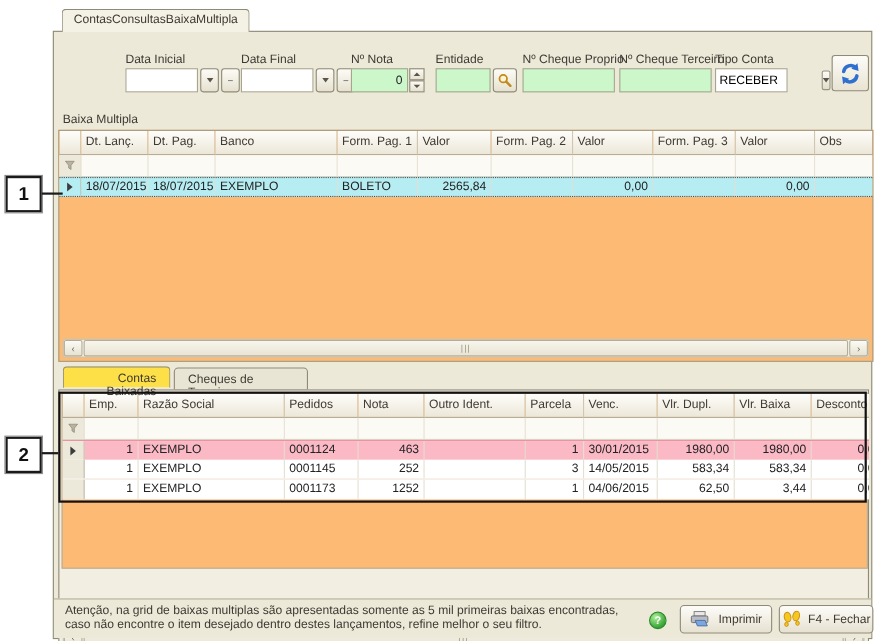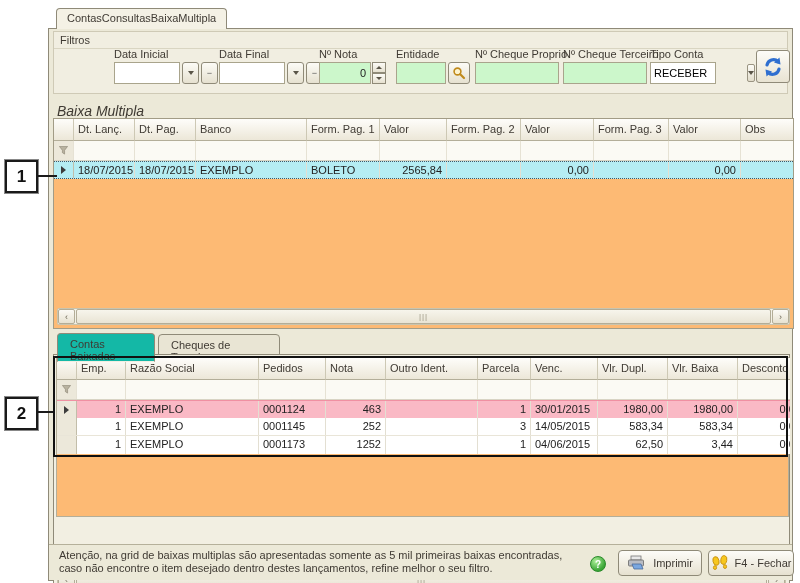--- a/index.html
+++ b/index.html
@@ -14,21 +14,21 @@
 
   
   #win { position:absolute; left:48px; top:8px; width:745px; height:573px; }
   .win-tab { position:absolute; left:8px; top:0; height:21px; padding:3px 10px 0 10px; background:#f4f1e5;
     border:1px solid #8f8a78; border-bottom:none; border-radius:4px 4px 0 0; font-size:11px; color:#3f3a33; z-index:5; }
   #win-body { position:absolute; left:0; top:20px; right:0; bottom:0; background:#ece9d8; border:1px solid #8f8a78; }
 
   
   .groupbox { position:absolute; border:1px solid #cfcab6; background:#f1eee1; }
   .group-label { height:17px; padding:2px 0 0 6px; font-size:11px; color:#3f3a33; border-bottom:1px solid #d9d5c2; }
-  .plain-label { position:absolute; font-size:14px; color:#3f3a33;font-style:italic; }
+  .plain-label { position:absolute; font-size:11px; color:#3f3a33; }
 
   
   .field-label { position:absolute; font-size:11px; color:#3f3a33; white-space:nowrap; }
   .inputrow { position:absolute; display:flex; height:22px; }
   .textbox { height:22px; background:#fff; border:1px solid #a9a48c; font-size:11px; padding:3px 4px; color:#222; }
   .textbox.green { background:#ccf7cb; }
   .mini-btn { width:17px; height:22px; margin-left:2px; background:linear-gradient(#fcfbf6,#e6e1d0);
     border:1px solid #8f8a78; border-radius:3px; display:flex; align-items:center; justify-content:center; font-size:9px; color:#555; }
   .tri-down { width:0; height:0; border-left:3px solid transparent; border-right:3px solid transparent; border-top:4px solid #5a5548; }
   .tri-up-s { width:0; height:0; border-left:3px solid transparent; border-right:3px solid transparent; border-bottom:3px solid #5a5548; }
@@ -65,21 +65,21 @@
   .hscroll { position:absolute; height:17px; display:flex; background:#f3f1e7; border:1px solid #c9c4ae; border-radius:2px; }
   .sb-btn { width:17px; background:linear-gradient(#fbfaf5,#e7e2d1); border:1px solid #b3ad97; border-radius:2px;
     display:flex; align-items:center; justify-content:center; font-size:9px; color:#6b6554; }
   .sb-thumb { flex:1; margin:0 1px; background:linear-gradient(#f7f5ec,#e9e4d4); border:1px solid #b3ad97; border-radius:2px;
     display:flex; align-items:center; justify-content:center; }
   .sb-grip { font-size:8px; color:#9a9480; letter-spacing:1px; }
 
   
   .tab2 { position:absolute; height:21px; padding:4px 12px 0 12px; background:#e9e5d4; border:1px solid #8f8a78;
     border-radius:4px 4px 0 0; font-size:11px; color:#3f3a33; }
-  .tab2.active { background:#14b8a6; z-index:6; border-bottom:1px solid #f2efe2; height:29px; }
+  .tab2.active { background:#fde047; z-index:6; border-bottom:1px solid #f2efe2; height:20px;text-align:right; }
   .tabpanel { position:absolute; background:#f2efe2; border:1px solid #8f8a78; }
 
   
   #footer { position:absolute; left:0; right:0; bottom:0; height:36px; border-top:1px solid #b5b09a; background:#ece9d8; }
   .notice { position:absolute; left:10px; top:4px; font-size:11px; color:#3f3a33; line-height:13px; }
   .foot-btn { position:absolute; top:5px; height:26px; background:linear-gradient(#fdfcf8,#e6e1d0); border:1px solid #8f8a78;
     border-radius:4px; display:flex; align-items:center; justify-content:center; gap:6px; font-size:11px; color:#3f3a33; }
   .help-badge { position:absolute; width:16px; height:16px; border-radius:50%;
     background:radial-gradient(circle at 35% 30%, #aef09a, #3aa536 70%); border:1px solid #2a8a2a;
     color:#fff; font:bold 10px "Liberation Sans",sans-serif; display:flex; align-items:center; justify-content:center; }
@@ -96,23 +96,20 @@
 <div class="callout-box" style="left:5px; top:160px;">1</div>
 <div class="callout-line" style="left:38px; top:175px; width:19px;"></div>
 <div class="callout-box" style="left:5px; top:397px;">2</div>
 <div class="callout-line" style="left:38px; top:411px; width:15px;"></div>
 
 <div id="win">
   <div class="win-tab"><span>ContasConsultasBaixaMultipla</span></div>
 
   <div id="win-body">
 
-    <div class="groupbox" style="left:4px; top:2px; width:735px; height:63px;">
-      <div class="group-label">Filtros</div>
-    </div>
 
     <div class="field-label" style="left:65px; top:19px;">Data Inicial</div>
     <div class="inputrow" style="left:65px; top:33px;">
       <input class="textbox" style="width: 66px;" value="">
       <div class="mini-btn">
           <span class="tri-down"></span>
         </div>
       <div class="mini-btn">−</div>
     </div>
 

